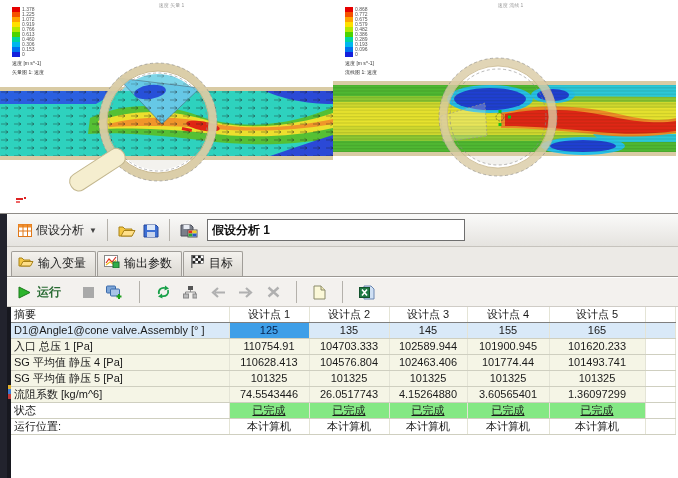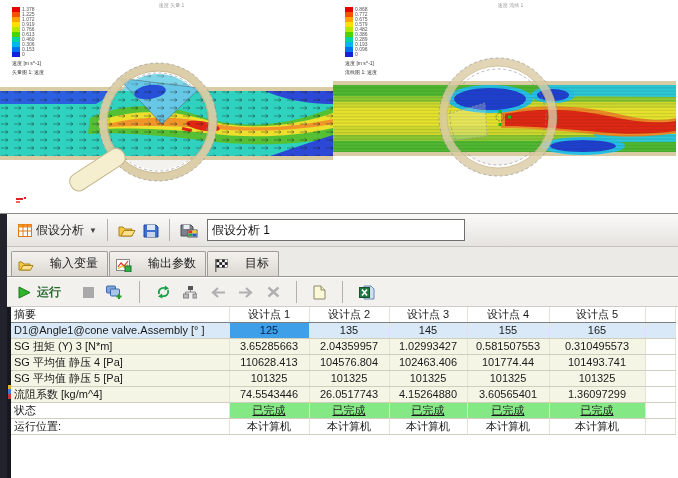--- a/index.html
+++ b/index.html
@@ -19,24 +19,24 @@
   
   .panel{position:absolute;left:0;top:213px;width:678px;height:265px;background:#fff;border-top:1px solid #8f8c88;}
   .panel-strip{position:absolute;left:0;top:0;width:7px;height:265px;background:#22232d;}
   .toolbar1{position:absolute;left:7px;top:0;width:671px;height:33px;display:flex;align-items:center;
             background:linear-gradient(#fafaf9,#e5e3df);border-bottom:1px solid #c6c3bd;padding-left:8px;box-sizing:border-box;}
   .tbtn{display:flex;align-items:center;gap:4px;padding:2px 3px;border-radius:2px;cursor:default;}
   .tlabel{font-size:12px;color:#222;}
   .caret{font-size:8px;color:#444;margin-left:1px;}
   .vsep{width:1px;height:22px;background:#b4b1ab;margin:0 7px;}
   .name-box{width:248px;height:18px;border:1px solid #6e6e6e;font-family:"Liberation Sans",sans-serif;
-            font-size:12px;padding:1px 4px;margin-left:6px;background:#fff;color:#111;}
+            font-size:12px;padding:1px 4px;margin-left:6px;background:#fff;color:#111;font-weight:bold;}
   .tabbar{position:absolute;left:7px;top:33px;width:671px;height:30px;background:#eceae6;
           border-bottom:1px solid #9b9893;display:flex;align-items:flex-end;padding-left:4px;box-sizing:border-box;}
-  .tab{display:flex;align-items:flex-end;gap:16px;padding:3px 9px 4px 6px;margin-right:1px;font-size:12px;color:#222;
+  .tab{display:flex;align-items:flex-start;gap:4px;padding:3px 9px 4px 6px;margin-right:1px;font-size:12px;color:#222;
        background:linear-gradient(#f4f2ee,#dbd8d2);border:1px solid #a09d98;border-bottom:none;
        border-radius:2px 2px 0 0;position:relative;}
   .tab.active{background:#fff;margin-bottom:-1px;padding-bottom:6px;z-index:2;}
   .toolbar2{position:absolute;left:7px;top:64px;width:671px;height:29px;display:flex;align-items:center;
             background:#f3f1ee;border-bottom:1px solid #cfccc6;padding-left:8px;box-sizing:border-box;gap:6px;}
   .run-label{font-size:12px;font-weight:bold;color:#2a6b34;margin-left:2px;}
   .gbtn{font-weight:bold;color:#b3b3b3;font-size:14px;line-height:14px;}
   
   .tablewrap{position:absolute;left:7px;top:93px;width:671px;height:216px;background:#fff;overflow:hidden;}
   .table-strip{position:absolute;left:0;top:0;width:4px;height:172px;background:#17181f;}
@@ -433,26 +433,26 @@
             <tr class="r-input">
               <td class="lbl">D1@Angle1@cone valve.Assembly [° ]</td>
               <td class="val sel">125</td>
               <td class="val">135</td>
               <td class="val">145</td>
               <td class="val">155</td>
               <td class="val">165</td>
               <td class="filler"></td>
             </tr>
             <tr class="">
-              <td class="lbl">SG 扭矩 (Y) 3 [N*m]</td>
-              <td class="val">3.65285663</td>
-              <td class="val">2.04359957</td>
-              <td class="val">1.02993427</td>
-              <td class="val">0.581507553</td>
-              <td class="val">0.310495573</td>
+              <td class="lbl">入口 总压 1 [Pa]</td>
+              <td class="val">110754.91</td>
+              <td class="val">104703.333</td>
+              <td class="val">102589.944</td>
+              <td class="val">101900.945</td>
+              <td class="val">101620.233</td>
               <td class="filler"></td>
             </tr>
             <tr class="">
               <td class="lbl">SG 平均值 静压 4 [Pa]</td>
               <td class="val">110628.413</td>
               <td class="val">104576.804</td>
               <td class="val">102463.406</td>
               <td class="val">101774.44</td>
               <td class="val">101493.741</td>
               <td class="filler"></td>
@@ -460,21 +460,21 @@
             <tr class="">
               <td class="lbl">SG 平均值 静压 5 [Pa]</td>
               <td class="val">101325</td>
               <td class="val">101325</td>
               <td class="val">101325</td>
               <td class="val">101325</td>
               <td class="val">101325</td>
               <td class="filler"></td>
             </tr>
             <tr class="">
-              <td class="lbl">流阻系数 [kg/m^4]</td>
+              <td class="lbl">流阻系数 [kg/m^6]</td>
               <td class="val">74.5543446</td>
               <td class="val">26.0517743</td>
               <td class="val">4.15264880</td>
               <td class="val">3.60565401</td>
               <td class="val">1.36097299</td>
               <td class="filler"></td>
             </tr>
             <tr class="r-status">
               <td class="lbl">状态</td>
               <td class="val status">已完成</td>

